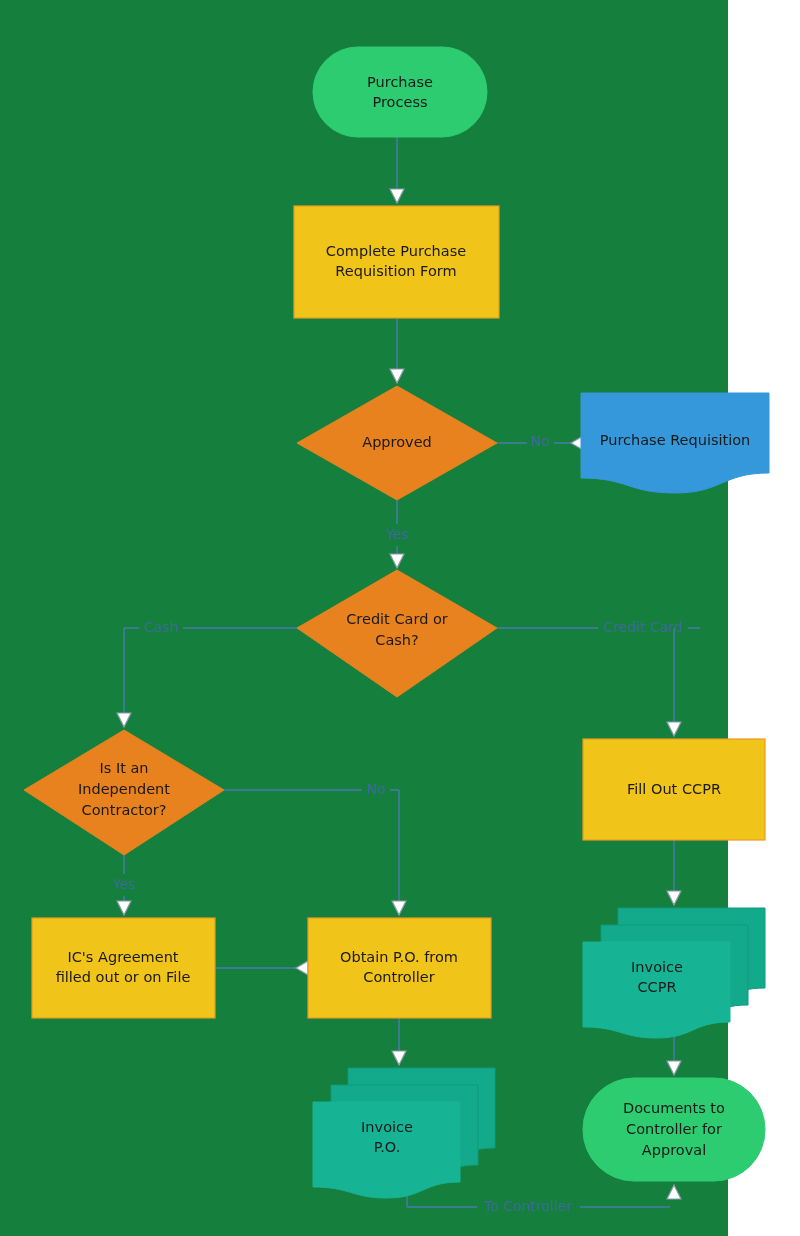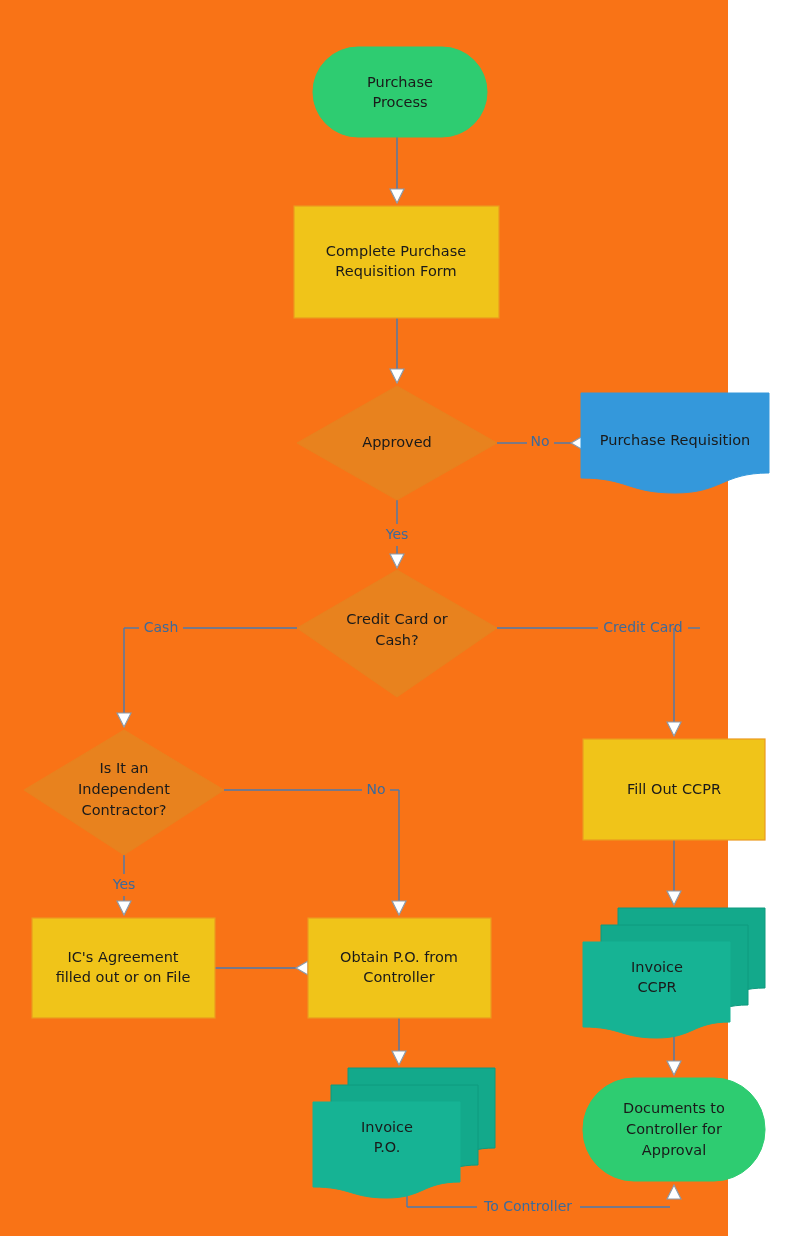--- a/index.html
+++ b/index.html
@@ -10,21 +10,21 @@
   body {
     width: 800px;
     height: 1236px;
     font-family: "DejaVu Sans", sans-serif;
     overflow: hidden;
   }
   #flowchart-root {
     position: relative;
     width: 728px;
     height: 1236px;
-    background: #f97316;
+    background: #15803d;
     text-decoration: underline;
   }
   svg.chart-canvas {
     display: block;
     width: 800px;
     height: 1236px;
   }
   .node-label {
     font-family: "DejaVu Sans", sans-serif;
     font-size: 14.5px;

